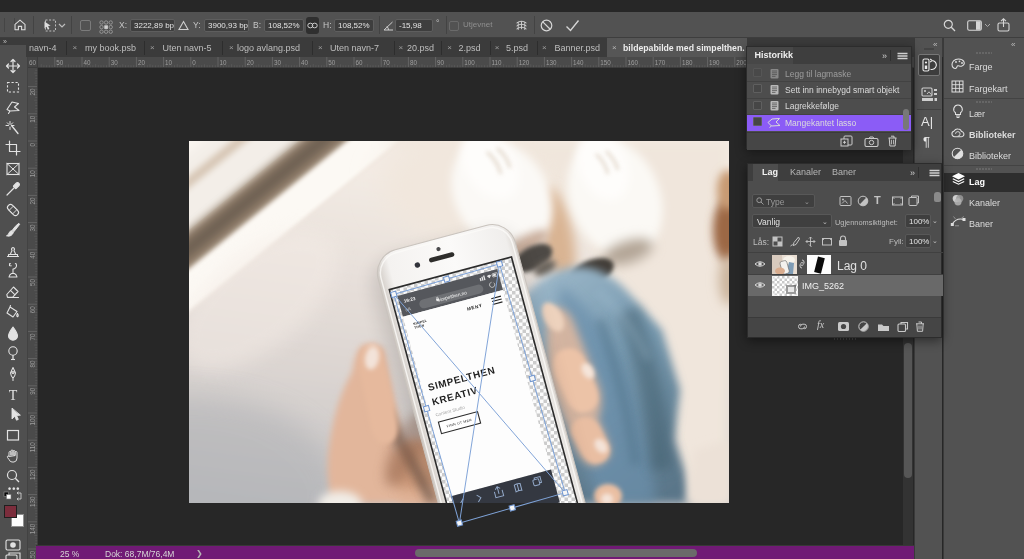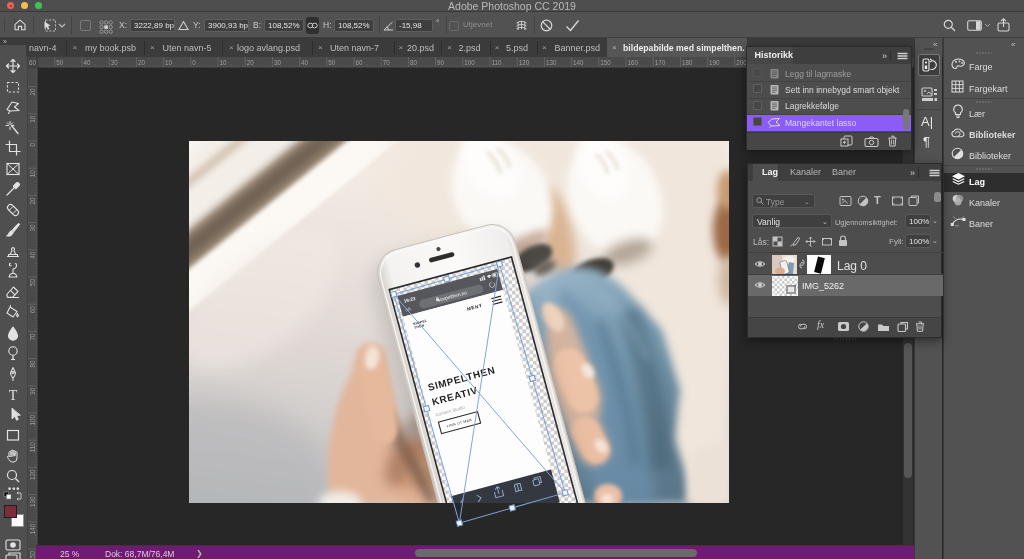--- a/index.html
+++ b/index.html
@@ -28,27 +28,20 @@
 .dock-sep{position:absolute;left:0;width:81px;height:1px;background:#434343}
 .panel{position:absolute;background:#4d4d4d;border:1px solid #2c2c2c;box-shadow:0 3px 10px rgba(0,0,0,.45)}
 .phead{position:absolute;left:0;top:0;right:0;height:17px;background:#3e3e3e}
 .ptab{position:absolute;top:0;height:17px;font-size:9px;line-height:17px;text-align:right}
 .hrow{position:absolute;left:0;width:100%;height:16.4px;font-size:8.5px;color:#dcdcdc}
 .hrow .t{position:absolute;left:38px;top:3.5px;white-space:nowrap}
 .chk{position:absolute;left:6px;top:3px;width:9px;height:9px;border:1px solid #5f5f5f;border-radius:1px;background:#464646}
 </style>
 </head><body>
 <div id="app">
-    <div id="titlebar" class="abs">
-<div class="tl" style="left:7px;background:#f35e56"></div>
-<div class="tl" style="left:21px;background:#f6bd4e"></div>
-<div class="tl" style="left:35px;background:#37c84c"></div>
-<div class="tl" style="left:9.5px;top:4.5px;width:2.5px;height:2.5px;background:#8a2b25"></div>
-<div class="title">Adobe Photoshop CC 2019</div>
-</div>
 <div id="optbar" class="abs">
 <div class="osep" style="left:4px;height:14px;top:6px;background:#454545"></div>
 <div class="osep" style="left:14px;height:14px;top:6px;background:#454545"></div>
 <svg class="abs" style="left:14px;top:7px;" width="12" height="12" viewBox="0 0 12 12" xmlns="http://www.w3.org/2000/svg">
         <path d="M6 1.2 11 5.4 v5.4 h-3.4 v-3.4 h-3.2 v3.4 H1 V5.4 Z" fill="none" stroke="#dedede" stroke-width="1.1"></path>
       </svg>
 <div class="osep" style="left:33px"></div>
 <svg class="abs" style="left:40px;top:7px;" width="16" height="13" viewBox="0 0 16 13" xmlns="http://www.w3.org/2000/svg">
         <rect x="5.5" y="1" width="10" height="11" fill="none" stroke="#bdbdbd" stroke-width="1" stroke-dasharray="2 1.6"></rect>
         <path d="M4.5 2.5 v7 l2-1.8 1.3 3 1.6-.7 -1.3-3 2.6-.3 Z" fill="#dedede"></path>

